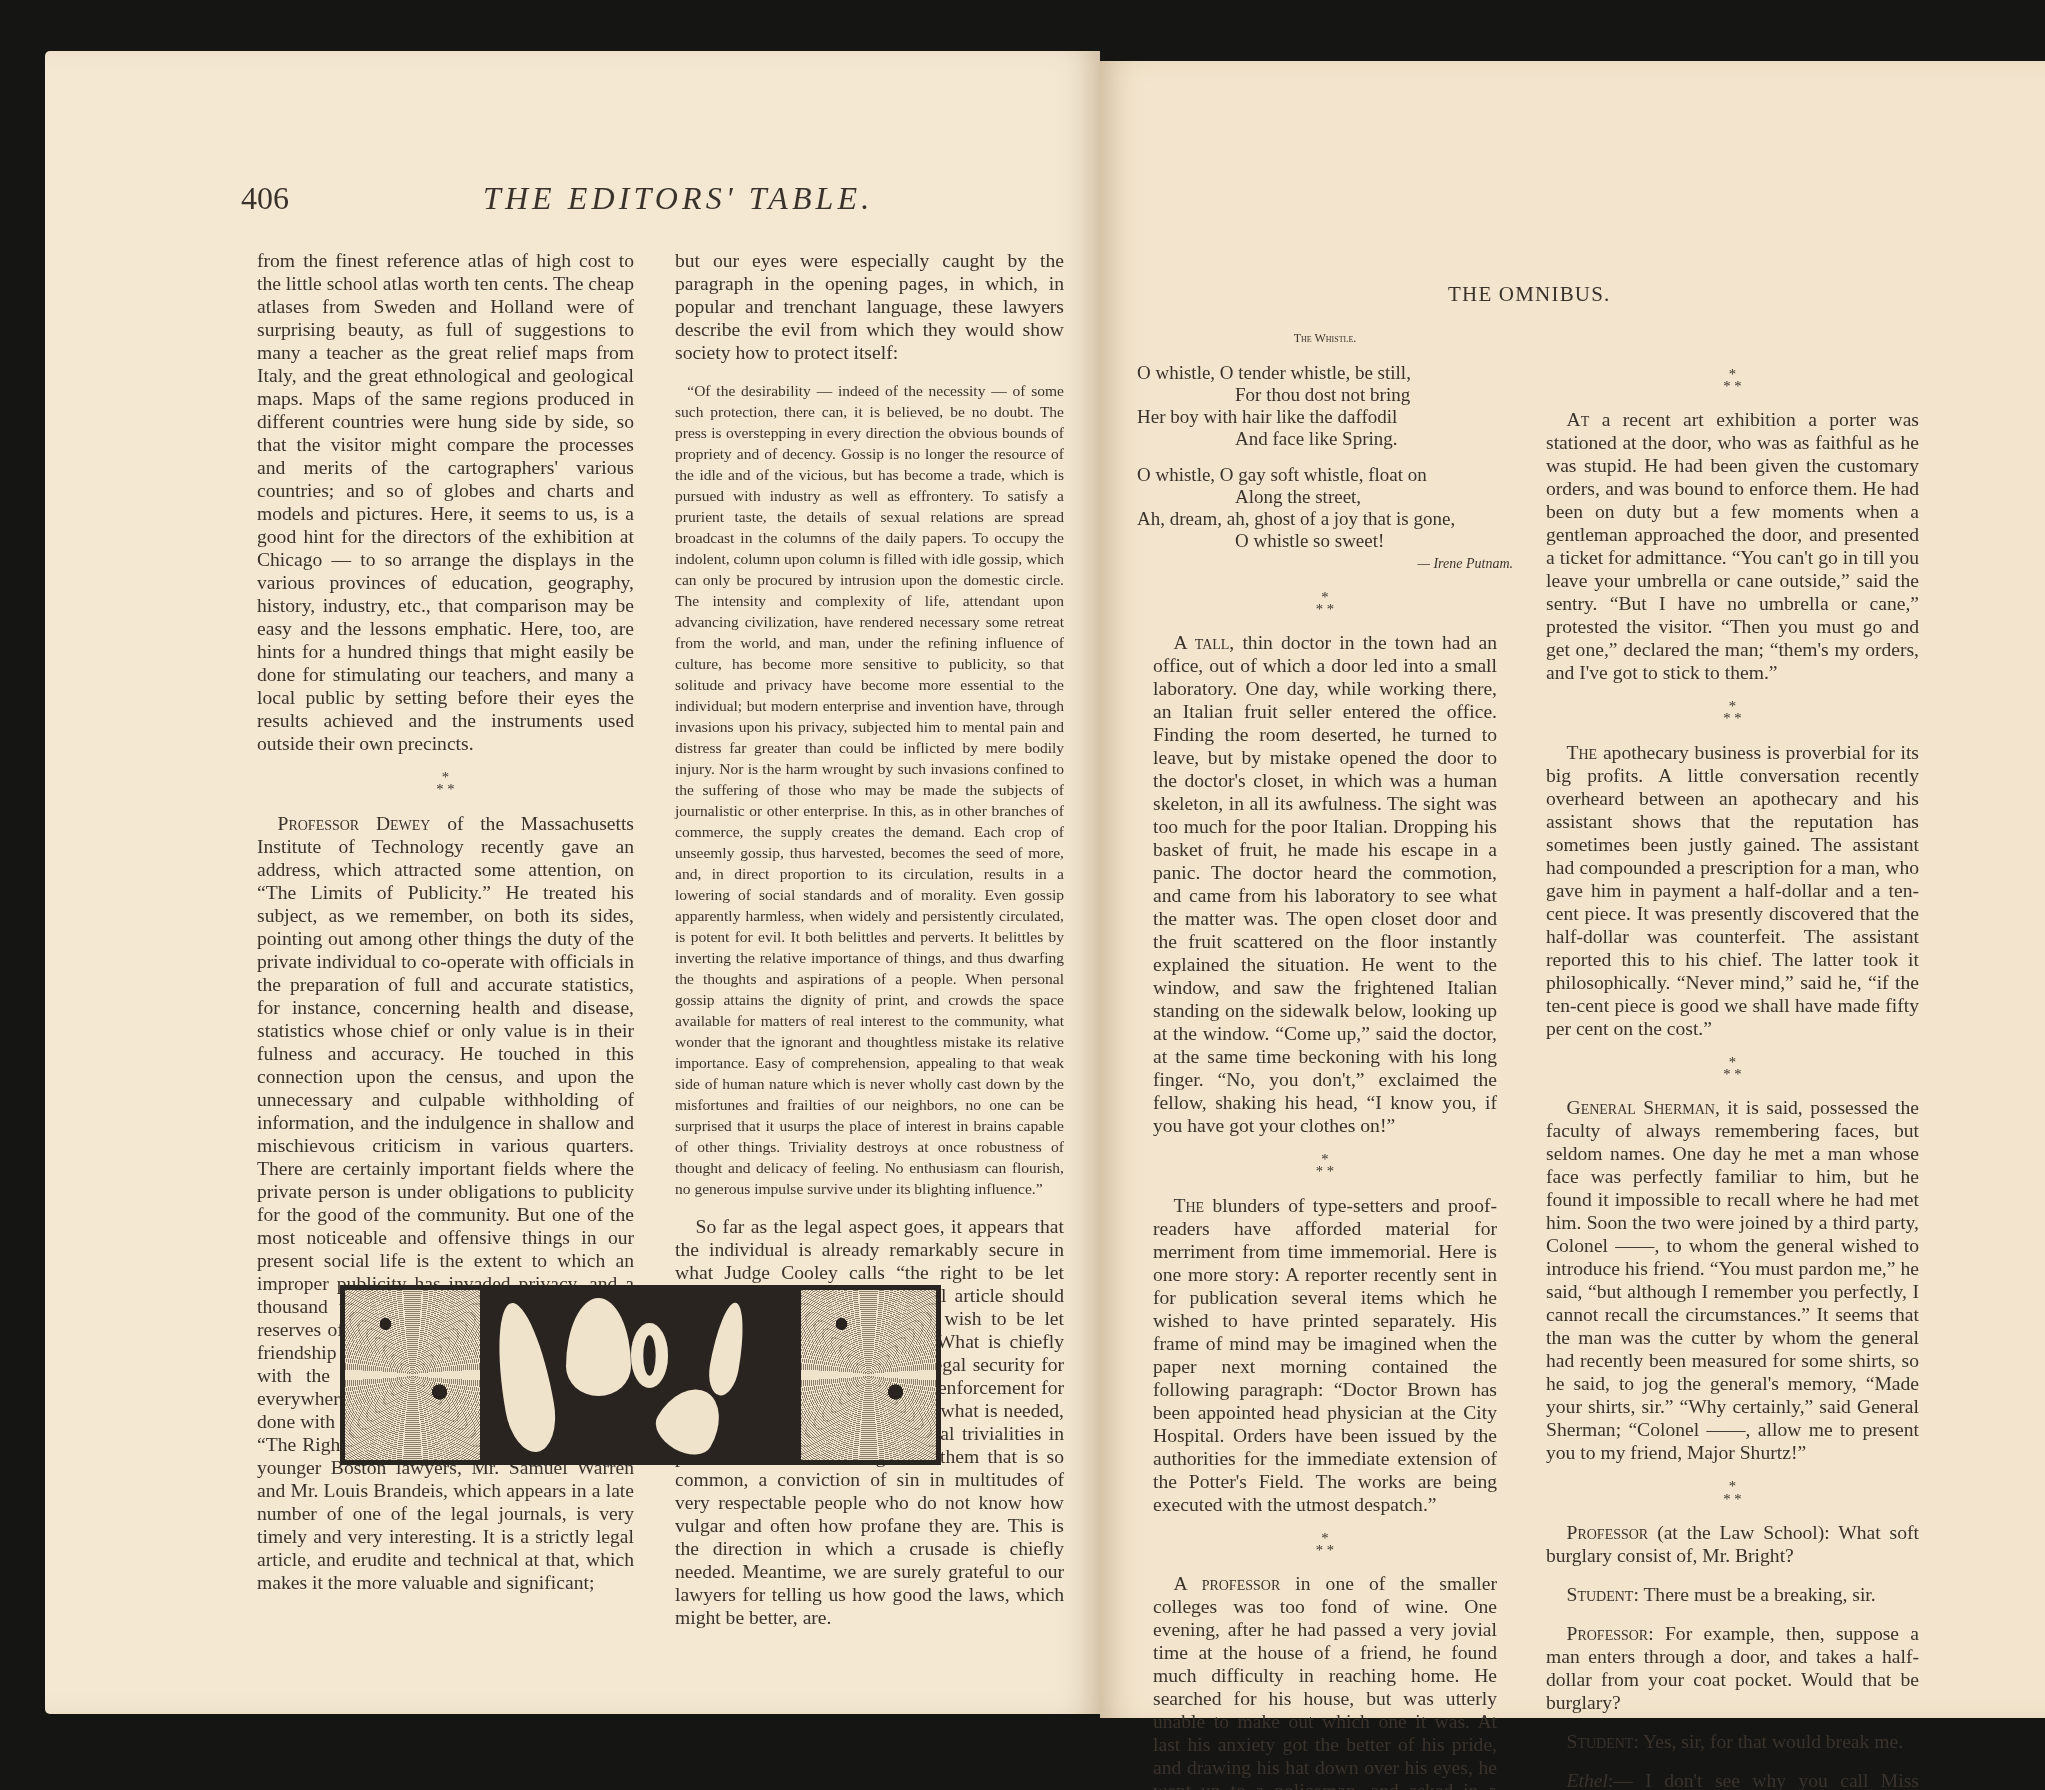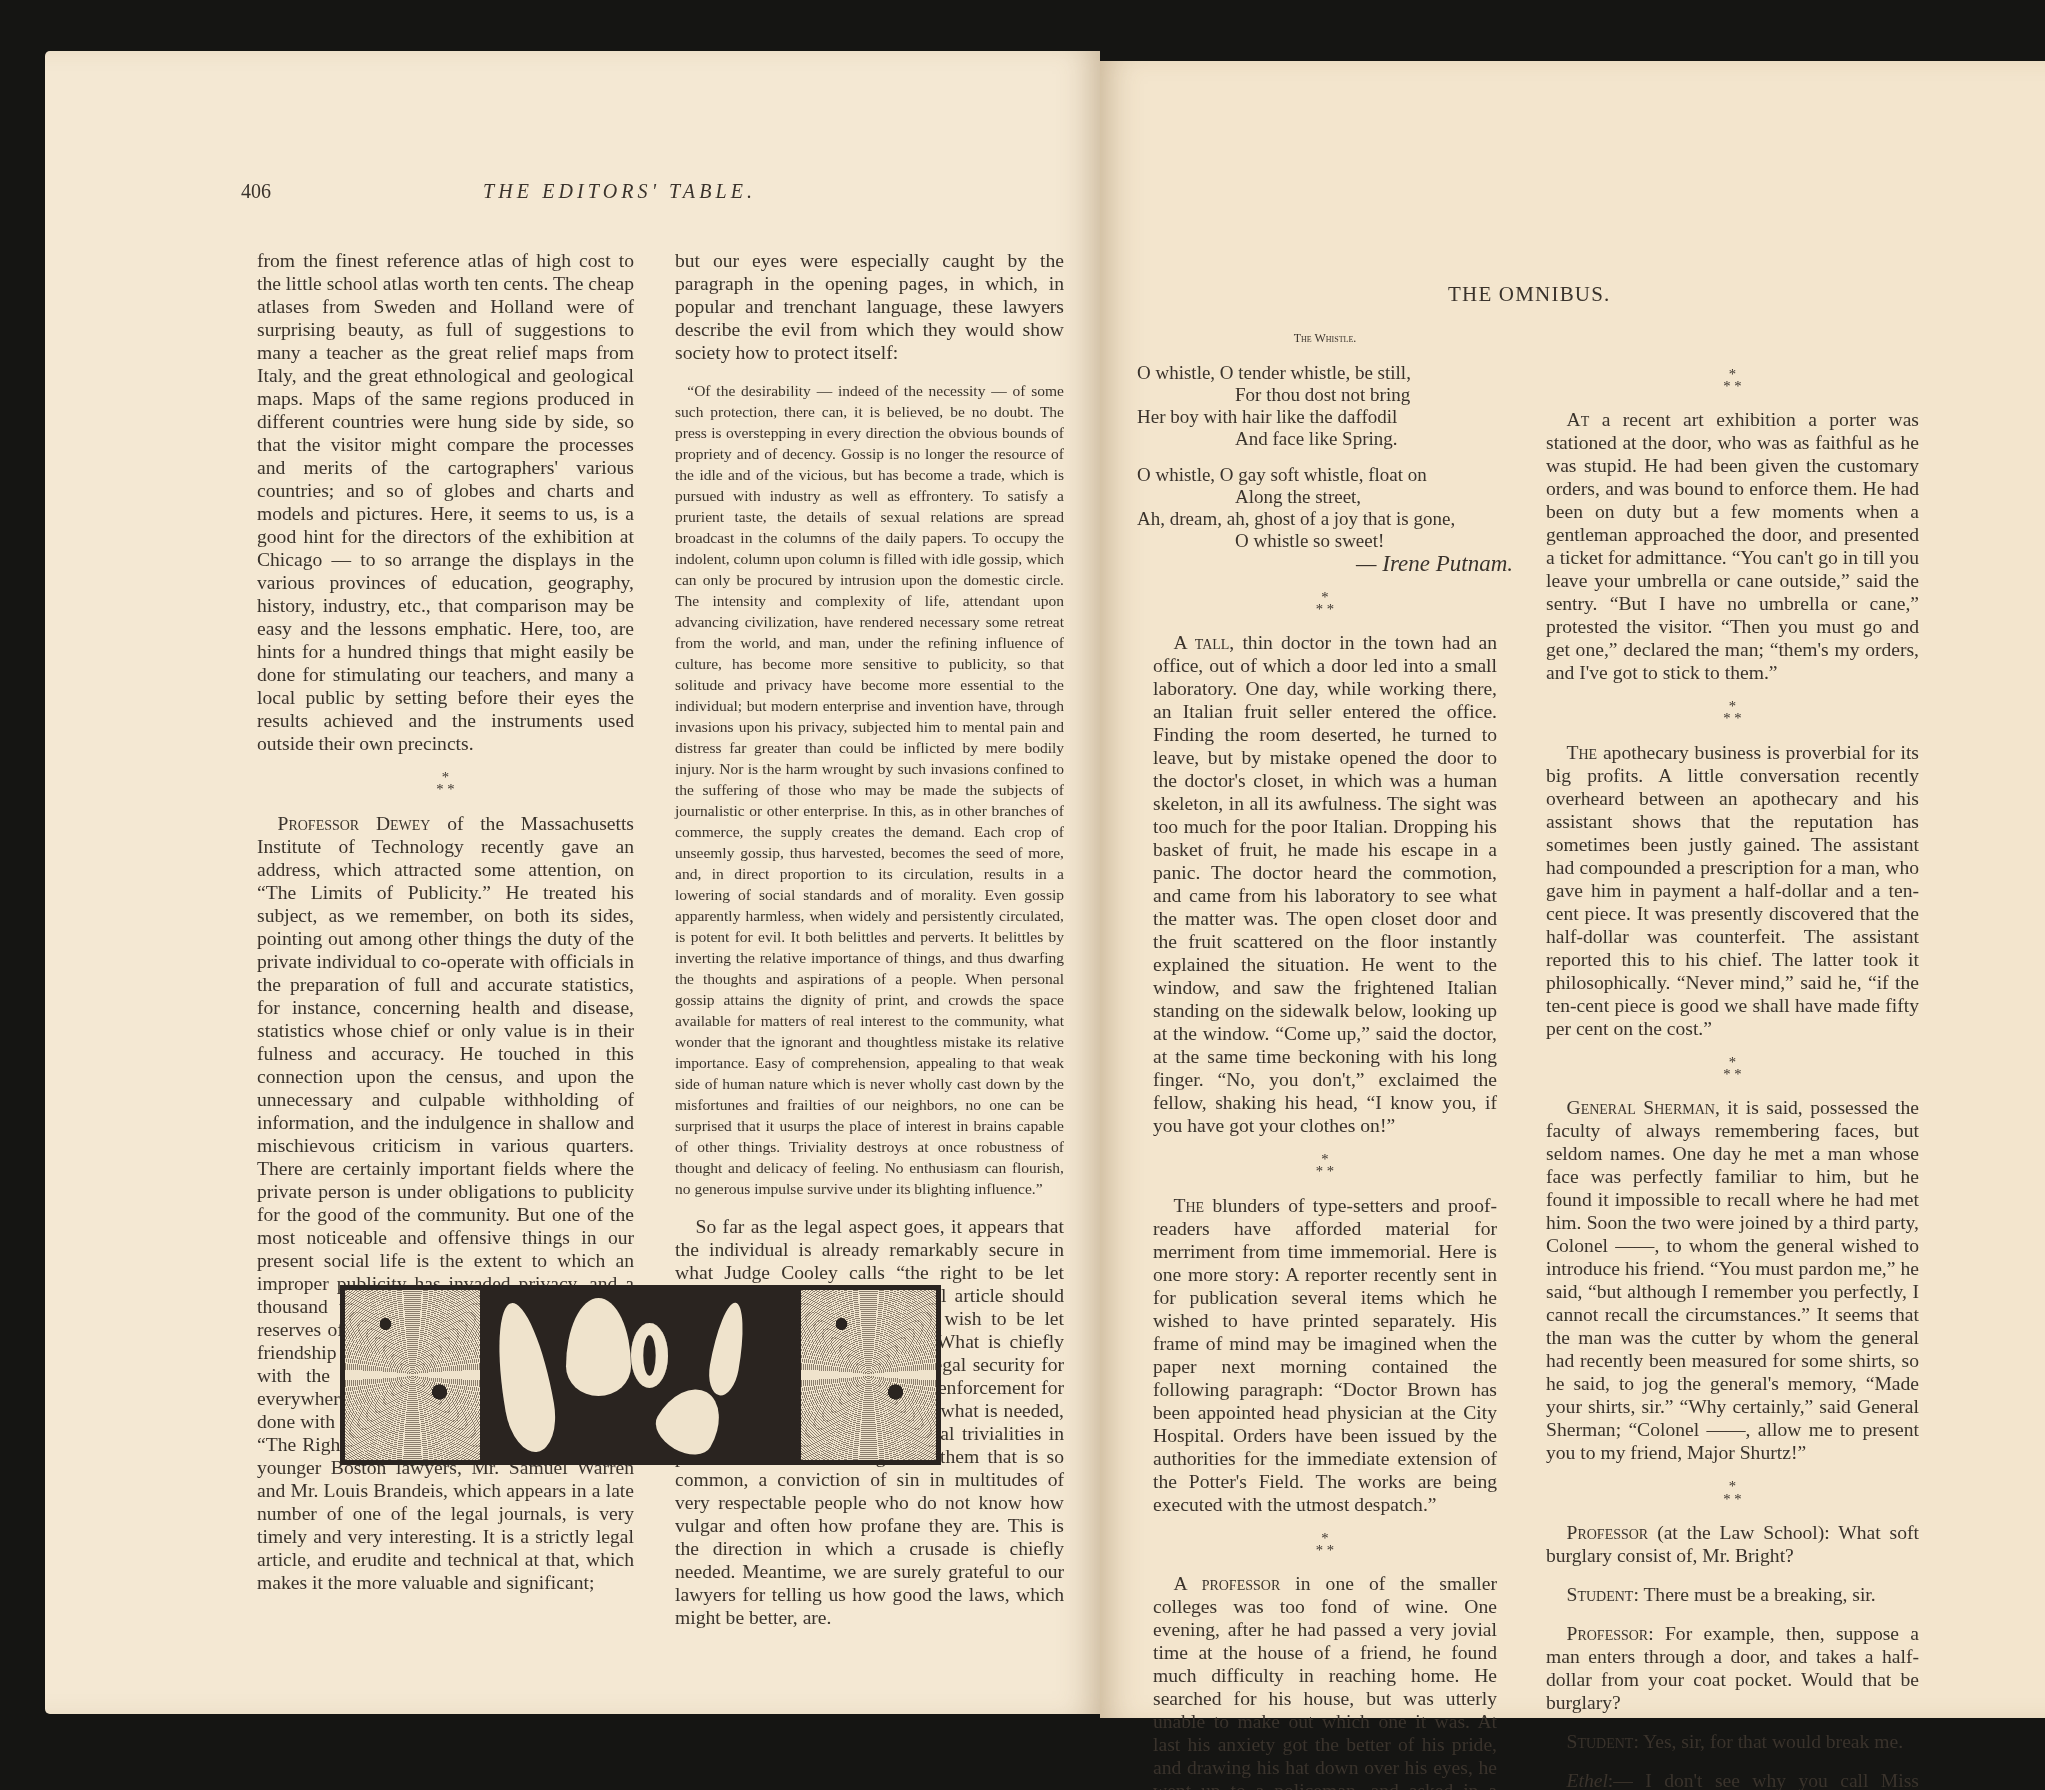--- a/index.html
+++ b/index.html
@@ -3,38 +3,38 @@
 <meta charset="utf-8">
 <style>
   html, body { margin:0; padding:0; }
   body { width:2391px; height:1791px; background:#151513; position:relative; overflow:hidden;
          font-family:"Liberation Serif","DejaVu Serif",serif; color:#3a332c; }
   .page { position:absolute; background:#f4e8d3; }
   .page.left { left:45px; top:51px; width:1055px; height:1663px; border-radius:4.9px 0 0 4.9px;
                box-shadow: inset -24.5px 0 33px -16.4px rgba(120,90,50,.35); }
   .page.right { left:1100px; top:61px; width:1064px; height:1657px;
                box-shadow: inset 24.5px 0 33px -16.4px rgba(120,90,50,.35); background:#f3e5cd; }
-  .header-row { position:absolute; font-size:20px; }
+  .header-row { position:absolute; font-size:32px; }
   .pgnum { left:241px; top:180px; }
   .running-head { left:483px; top:180px; font-style:italic; letter-spacing:4.1px; }
   .col { position:absolute; font-size:19.6px; line-height:23px; text-align:justify; hyphens:manual; }
   .col p { margin:16px; text-indent:20.5px; }
   .col p.noindent { text-indent:0; }
   .col .quote { font-size:15.5px; line-height:21px; margin-top:8.2px; }
   .col .quote p { text-indent:12.3px; }
   .sc { font-variant:small-caps; }
   .stars { text-align:center; font-size:14.7px; line-height:12.3px; margin:15.5px 0 11.5px; }
   .stars span { display:block; }
   .omnibus-title { position:absolute; left:1448px; top:282px; font-size:21px; letter-spacing:1.2px; }
   .poem-title { text-align:center; font-size:12px; margin:0 0 11.5px; }
   .poem { font-size:19px; line-height:22px; }
   .poem .l { white-space:nowrap; }
   .poem .ind { padding-left:98px; }
   .poem .stanza { margin-bottom:14px; }
-  .attrib { text-align:right; font-style:italic; font-size:23px; margin-top:1.6px; }
+  .attrib { text-align:right; font-style:italic; font-size:14px; margin-top:1.6px; }
   .illus { position:absolute; left:340px; top:1285px; width:601px; height:180px;
            background:#2a2420; border:5.7px solid #2a2420; box-sizing:border-box; display:flex; gap:4.1px; }
   .illus .panel { flex:0 0 135px; background:
       radial-gradient(circle at 30% 20%, #2a2420 0 5.7px, transparent 6.1px),
       radial-gradient(circle at 70% 60%, #2a2420 0 7.4px, transparent 7.8px),
       repeating-radial-gradient(circle at 50% 50%, #efe3cc 0 1.2px, #8b7e6d 1.2px 2px); }
   .illus .center { flex:1; position:relative; background:#2a2420; overflow:hidden; }
   .illus .center .leaf { position:absolute; background:#efe3cc; border-radius:50% 50% 50% 50% / 70% 70% 30% 30%; }
 </style>
 </head>

